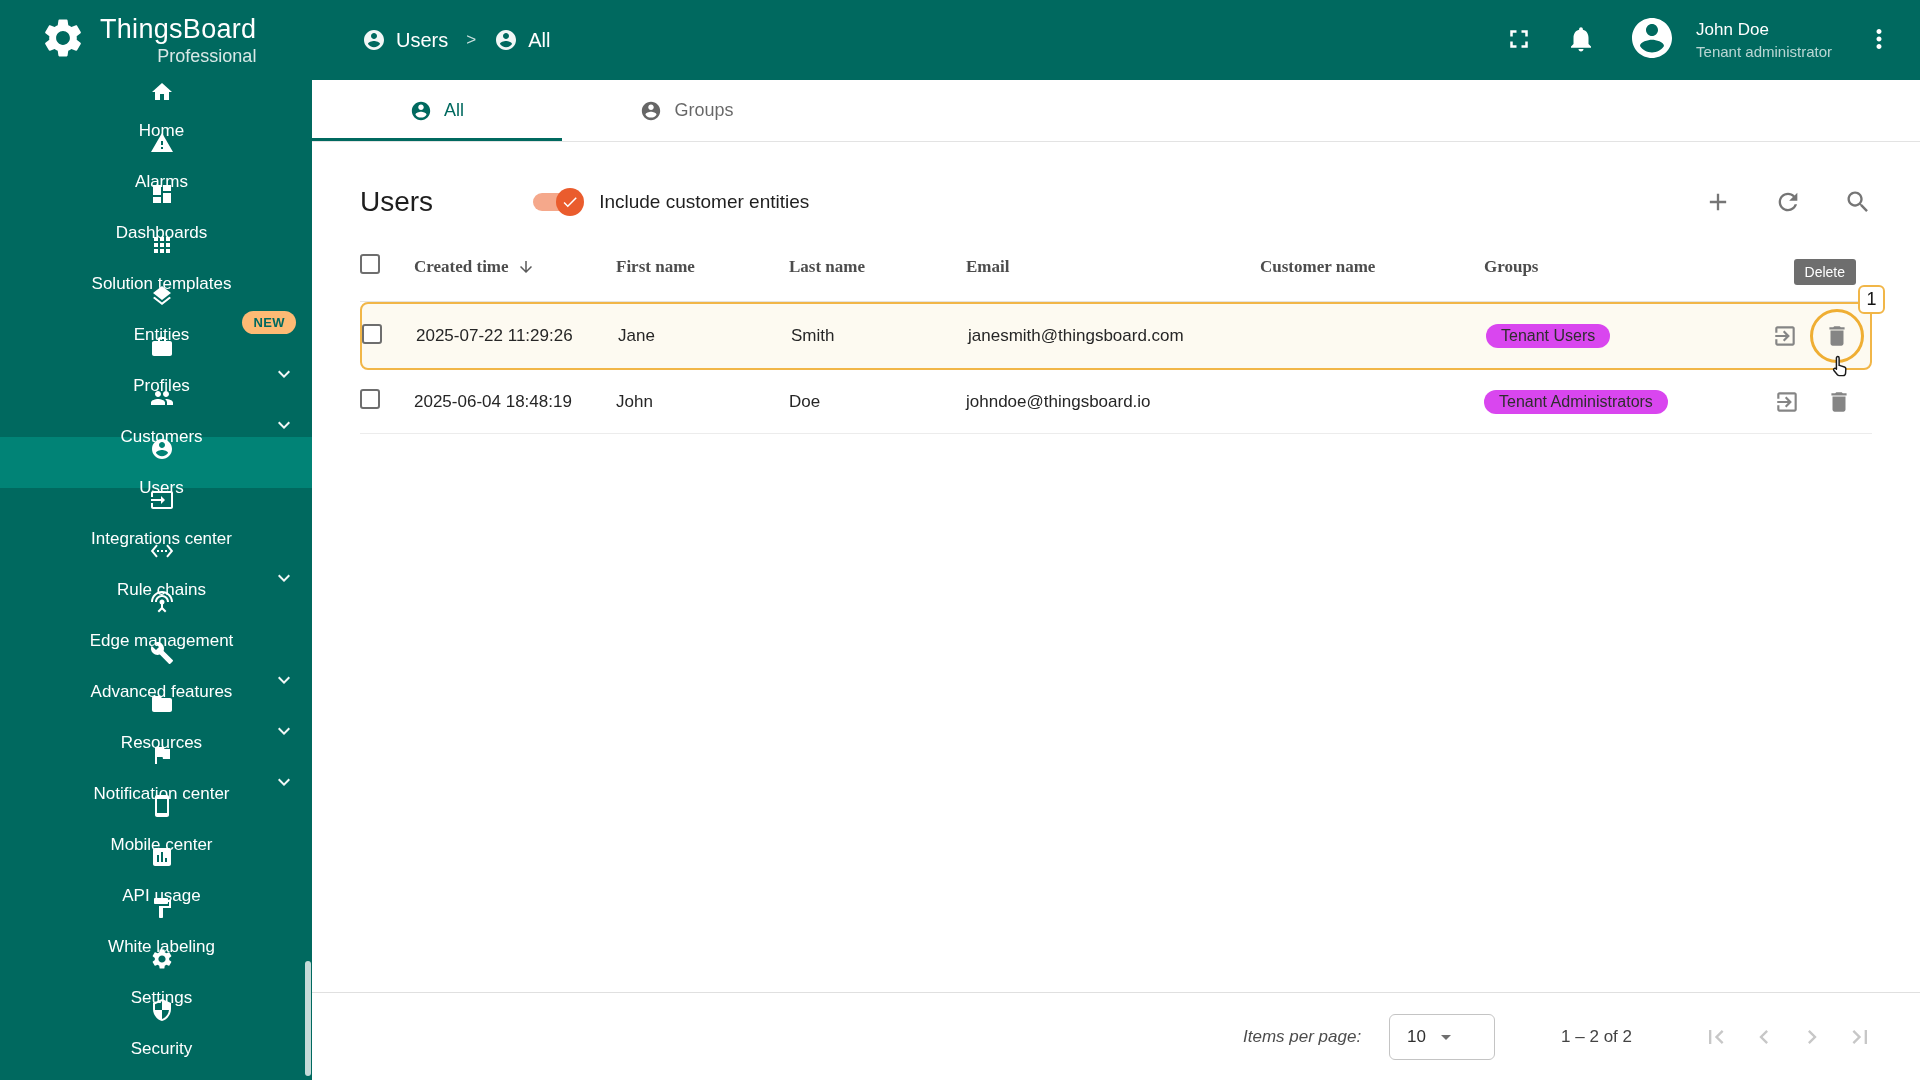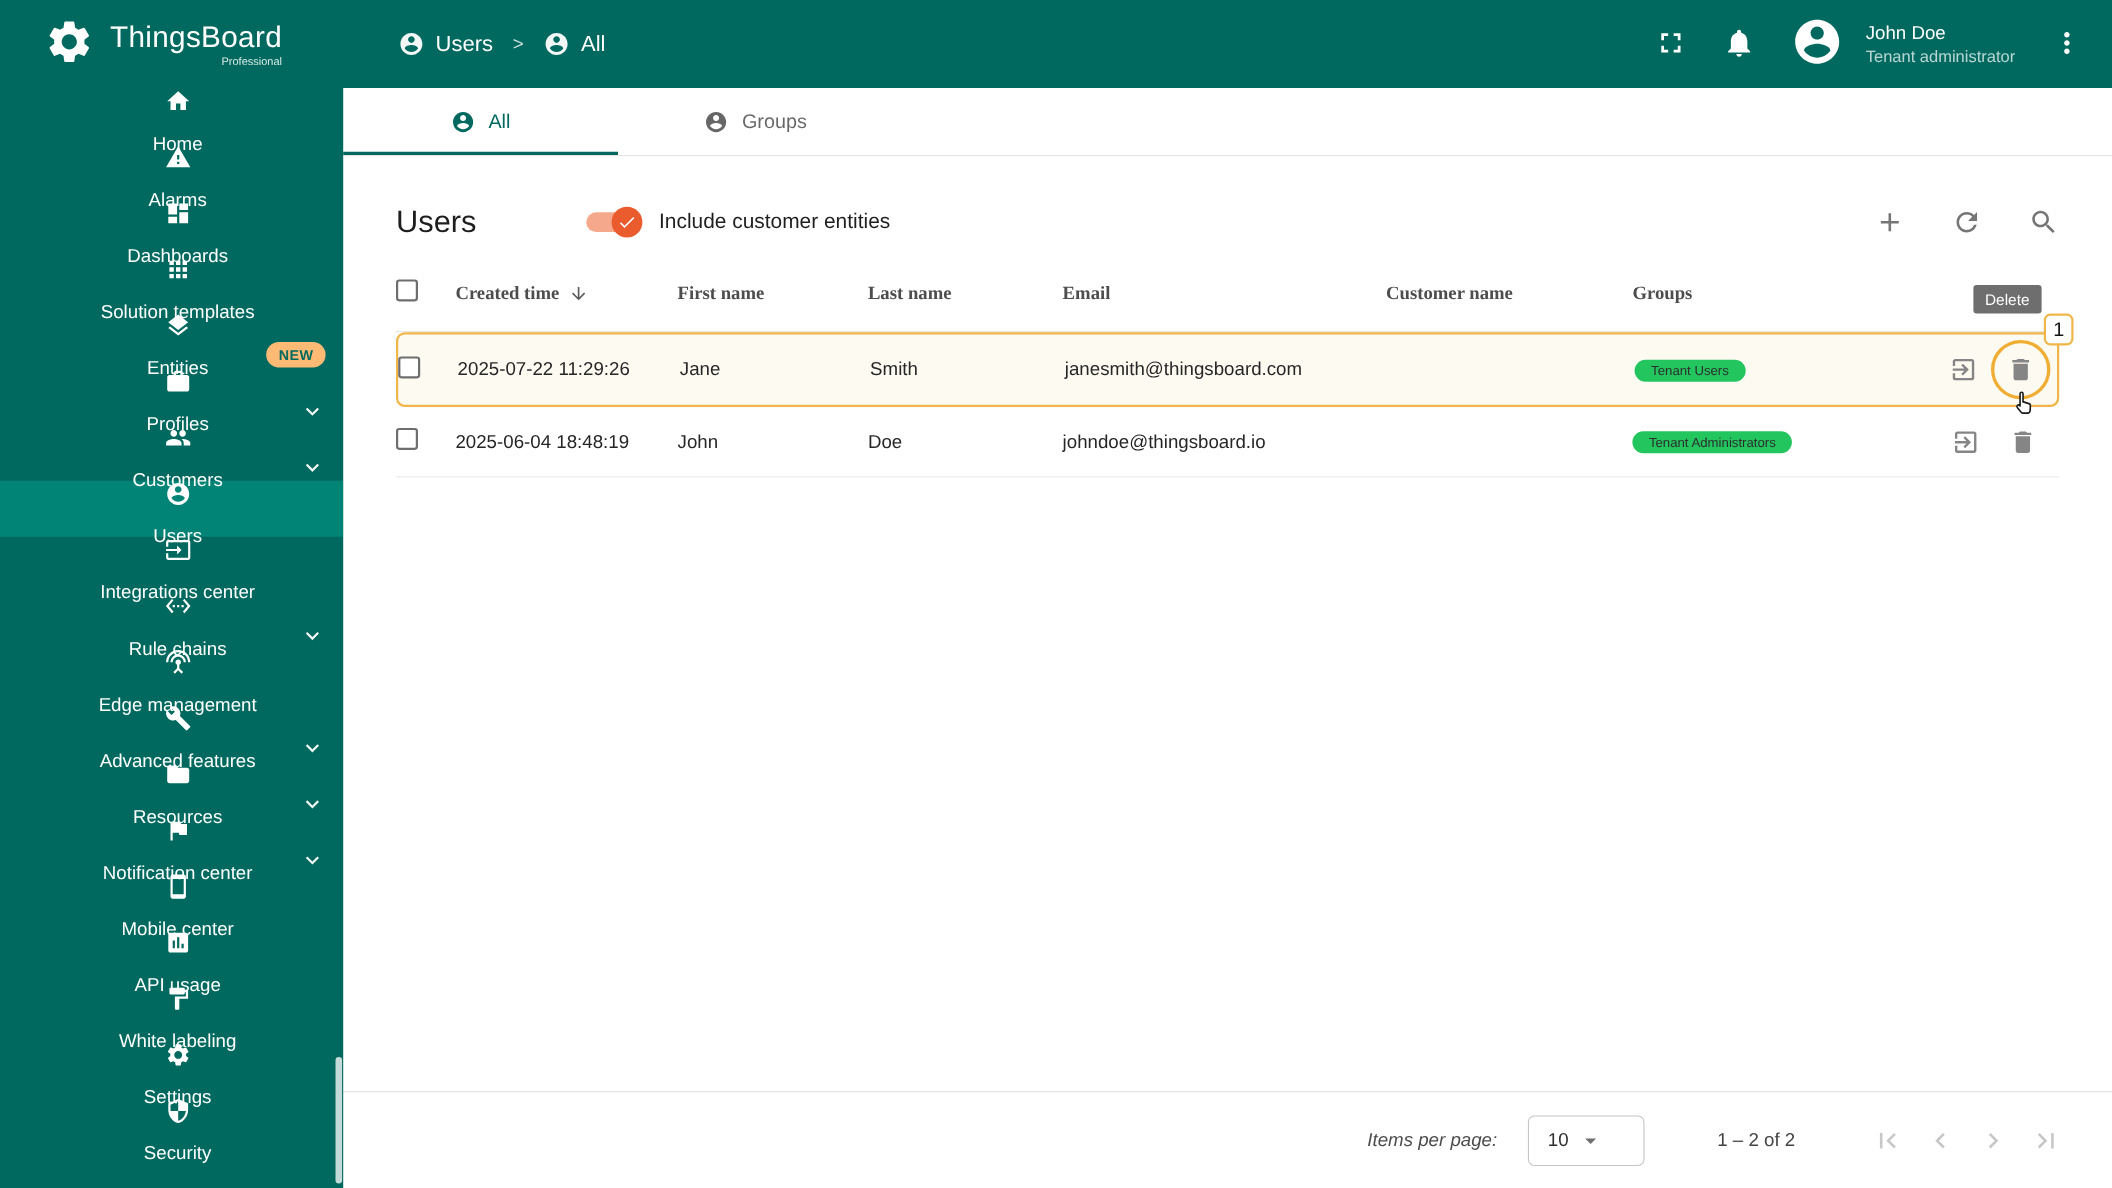--- a/index.html
+++ b/index.html
@@ -8,21 +8,21 @@
   .app { display:grid; grid-template-rows:80px 1fr; grid-template-columns:312px 1fr;
     width:1920px; height:1080px; }
 
   
   .header { grid-column:1/3; background:#00695f; display:flex; align-items:center;
     color:#fff; padding:0 26px 0 40px; }
   .logo-block { display:flex; align-items:center; gap:14px; width:276px; }
   .logo-gear svg { width:46px; height:46px; fill:#fff; }
   .logo-text { display:flex; flex-direction:column; align-items:flex-end; }
   .logo-title { font-size:27px; letter-spacing:.3px; }
-  .logo-sub { font-size:10px; opacity:.85; margin-top:1px; }
+  .logo-sub { font-size:18px; opacity:.85; margin-top:1px; }
   .breadcrumb { display:flex; align-items:center; gap:14px; margin-left:46px; font-size:20px; }
   .crumb { display:flex; align-items:center; gap:10px; cursor:pointer; }
   .crumb svg { width:24px; height:24px; fill:#fff; opacity:.95; }
   .crumb-sep { font-size:17px; opacity:.8; margin:0 4px; }
   .header-right { margin-left:auto; display:flex; align-items:center; gap:32px; }
   .hbtn svg { width:30px; height:30px; fill:#fff; }
   .avatar svg { width:48px; height:48px; fill:#fff; }
   .user-block { display:flex; flex-direction:column; gap:3px; margin-left:-12px; }
   .user-name { font-size:17px; }
   .user-role { font-size:15px; opacity:.72; }
@@ -68,22 +68,22 @@
   .thead { height:70px; font-size:17px; font-weight:700; color:#4d4d4d;
     border-bottom:1px solid #e4e4e4;font-family:Liberation Serif, serif; }
   .th-created { display:flex; align-items:center; gap:8px; }
   .sort-ic svg { width:18px; height:18px; fill:#5a5a5a; display:block; }
   .checkbox { width:20px; height:20px; border:2px solid #6e6e6e; border-radius:3px;
     display:inline-block; background:#fff; cursor:pointer; }
   .trow { height:64px; font-size:17px; color:#262626; }
   .trow.normal { border-bottom:1px solid #ececec; }
   .trow.highlighted { border:2px solid #f1b648; border-radius:8px; background:#fdfaf1;
     position:relative; height:68px; }
-  .chip { background:#22c55e; color:#2e2e2e; border-radius:17px; padding:3px 15px;
-    font-size:12px; display:inline-block; cursor:pointer; }
+  .chip { background:#d946ef; color:#2e2e2e; border-radius:17px; padding:3px 15px;
+    font-size:16px; display:inline-block; cursor:pointer; }
   .cell-actions { display:flex; justify-content:flex-end; align-items:center; gap:12px;
     padding-right:6px; position:relative; }
   .row-ic svg { width:26px; height:26px; fill:#858585; display:block; }
   .ring { width:54px; height:54px; border:3px solid #efae33; border-radius:50%;
     display:flex; align-items:center; justify-content:center; position:relative; }
   .ring-spacer { width:54px; height:54px; display:flex; align-items:center; justify-content:center; }
   .step-badge { position:absolute; top:-27px; right:-24px; width:27px; height:29px;
     background:#fff; border:2px solid #f1b648; border-radius:6px; display:flex;
     align-items:center; justify-content:center; font-size:18px; color:#141414; z-index:4; }
   .tooltip { position:absolute; top:-50px; right:14px; background:#6e6e6e; color:#fff;

